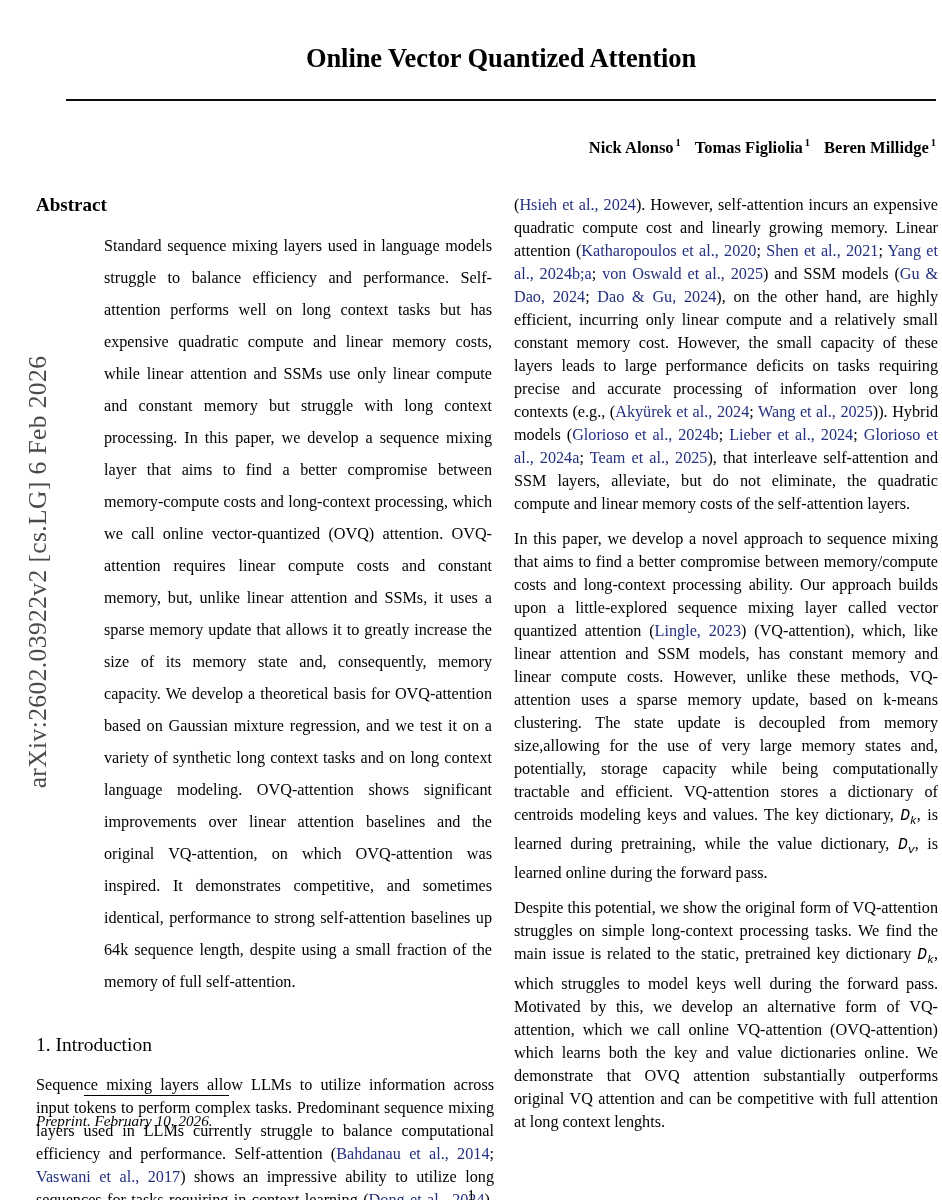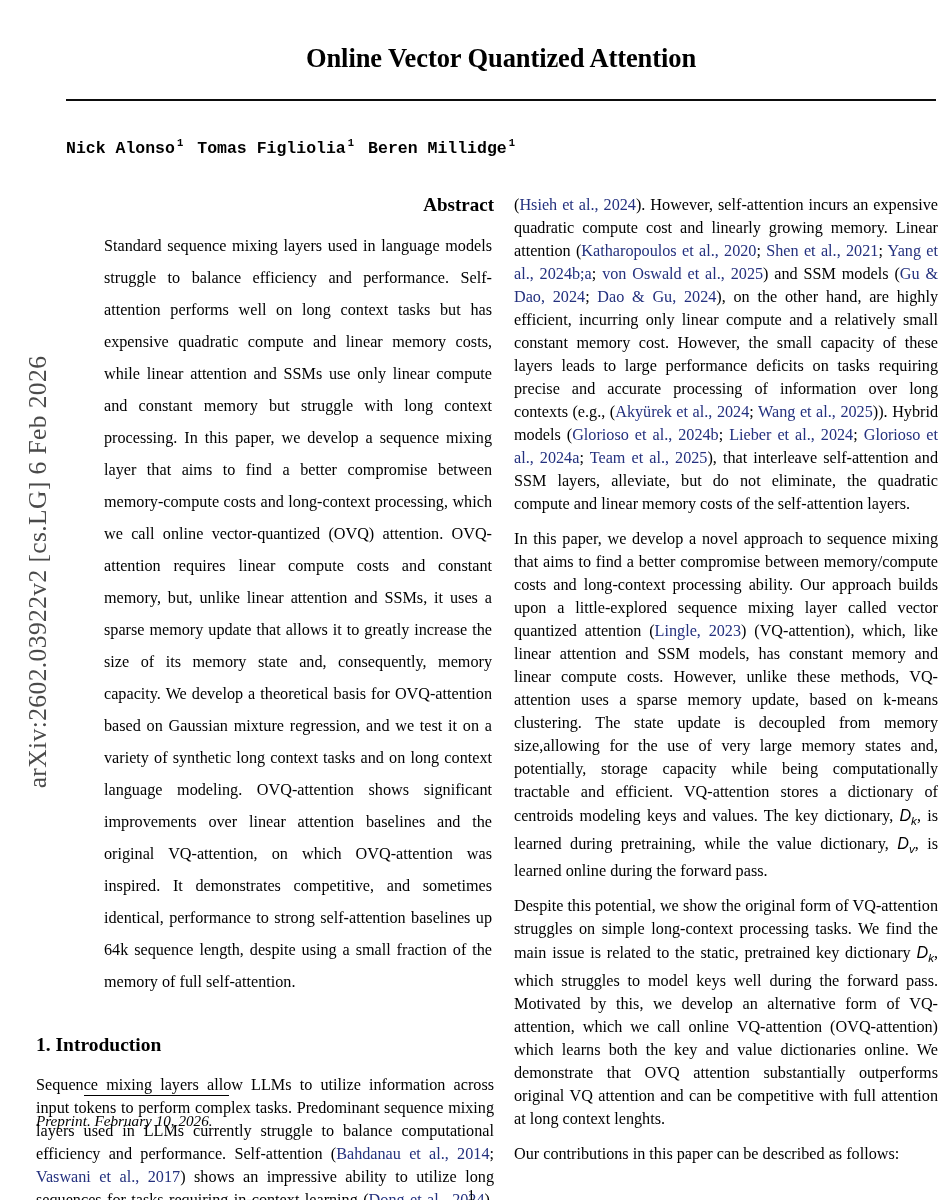--- a/index.html
+++ b/index.html
@@ -60,24 +60,23 @@
     width: 870px;
     height: 0;
     border-top: 2.4px solid #0d0d0d;
   }
 
   .authors {
     position: absolute;
     left: 66px;
     top: 121px;
     width: 870px;
-    text-align: left;
+    text-align: right;
     font-size: 16.5px;
     font-weight: bold;
-    font-family: Liberation Mono, monospace;
   }
   .authors .aff {
     font-size: 10.5px;
     font-weight: bold;
     vertical-align: super;
     margin-left: 2px;
   }
   .authors .sep { display: inline-block; width: 14px; }
 
   
@@ -88,57 +87,57 @@
     width: 458px;
   }
   .col-right {
     position: absolute;
     left: 514px;
     top: 178px;
     width: 424px;
   }
 
   .abstract-head {
-    text-align: right;
+    text-align: left;
     font-size: 19px;
     font-weight: bold;
     margin: 0 0 14px 0;
   }
 
   .abstract-body {
     margin: 0 0 0 68px;
     width: 388px;
     font-size: 16.2px;
     line-height: 32px;
     text-align: justify;
     text-justify: inter-word;
     hyphens: manual;
   }
 
   .section-head {
     font-size: 19.5px;
-    font-weight: bold;
+    font-weight: normal;
     margin: 0;
     padding: 0;
   }
 
   p.body {
     font-size: 16.2px;
     line-height: 23px;
     text-align: justify;
     text-justify: inter-word;
     margin: 0 0 12px 0;
     hyphens: manual;
   }
   p.body.tight { margin-bottom: 17px; }
 
   .cite { color: #23307e; }
 
   .mathvar {
-    font-family: Liberation Sans, sans-serif;
+    font-family: Liberation Mono, monospace;
     font-style: italic;
   }
   .mathvar sub {
     font-style: italic;
     font-size: 0.72em;
   }
 
   
   .footnote-wrap {
     position: absolute;
@@ -208,21 +207,20 @@
   </div>
 
   <div class="col-right">
 
     <p class="body"><span>(</span><span class="cite">Hsieh et al., 2024</span><span>). However, self-attention incurs an expensive quadratic compute cost and linearly growing memory. Linear attention (</span><span class="cite">Katharopoulos et al., 2020</span>; <span class="cite">Shen et al., 2021</span>; <span class="cite">Yang et al., 2024b;a</span>; <span class="cite">von Oswald et al., 2025</span><span>) and SSM models (</span><span class="cite">Gu &amp; Dao, 2024</span>; <span class="cite">Dao &amp; Gu, 2024</span><span>), on the other hand, are highly efficient, incurring only linear compute and a relatively small constant memory cost. However, the small capacity of these layers leads to large performance deficits on tasks requiring precise and accurate processing of information over long contexts (e.g., (</span><span class="cite">Akyürek et al., 2024</span>; <span class="cite">Wang et al., 2025</span><span>)). Hybrid models (</span><span class="cite">Glorioso et al., 2024b</span>; <span class="cite">Lieber et al., 2024</span>; <span class="cite">Glorioso et al., 2024a</span>; <span class="cite">Team et al., 2025</span><span>), that interleave self-attention and SSM layers, alleviate, but do not eliminate, the quadratic compute and linear memory costs of the self-attention layers.</span></p>
 
     <p class="body"><span>In this paper, we develop a novel approach to sequence mixing that aims to find a better compromise between memory/compute costs and long-context processing ability. Our approach builds upon a little-explored sequence mixing layer called vector quantized attention (</span><span class="cite">Lingle, 2023</span><span>) (VQ-attention), which, like linear attention and SSM models, has constant memory and linear compute costs. However, unlike these methods, VQ-attention uses a sparse memory update, based on k-means clustering. The state update is decoupled from memory size,allowing for the use of very large memory states and, potentially, storage capacity while being computationally tractable and efficient. VQ-attention stores a dictionary of centroids modeling keys and values. The key dictionary, </span><span class="mathvar"><span>D</span><sub>k</sub></span><span>, is learned during pretraining, while the value dictionary, </span><span class="mathvar"><span>D</span><sub>v</sub></span><span>, is learned online during the forward pass.</span></p>
 
     <p class="body"><span>Despite this potential, we show the original form of VQ-attention struggles on simple long-context processing tasks. We find the main issue is related to the static, pretrained key dictionary </span><span class="mathvar"><span>D</span><sub>k</sub></span><span>, which struggles to model keys well during the forward pass. Motivated by this, we develop an alternative form of VQ-attention, which we call online VQ-attention (OVQ-attention) which learns both the key and value dictionaries online. We demonstrate that OVQ attention substantially outperforms original VQ attention and can be competitive with full attention at long context lenghts.</span></p>
 
-    <p class="body">Our contributions in this paper can be described as follows:</p>
 
   </div>
 
   <div class="footnote-wrap">
     <div class="footnote-rule"></div>
     <div class="preprint">Preprint. February 10, 2026.</div>
   </div>
 
   <div class="page-number">1</div>
 

